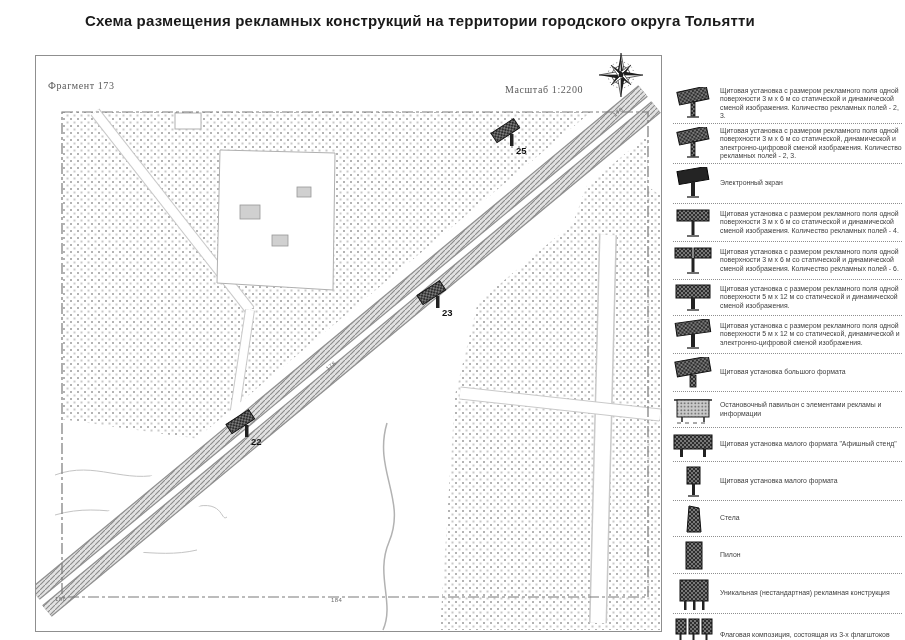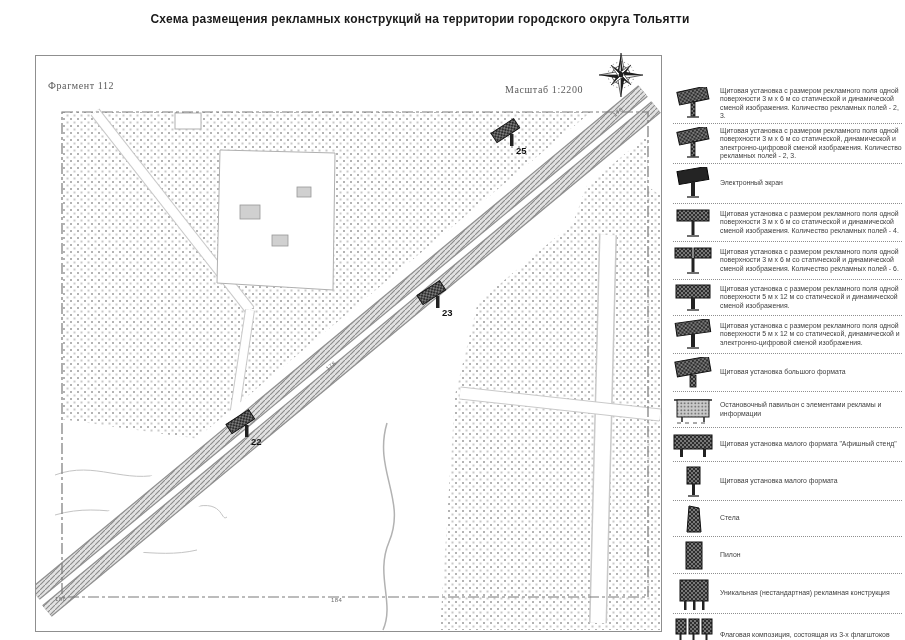--- a/index.html
+++ b/index.html
@@ -1,19 +1,19 @@
 <!DOCTYPE html>
 <html><head>
 <meta charset="utf-8">
 <style>
   html,body{margin:0;padding:0;background:#fff;}
   .page{position:relative;width:905px;height:640px;background:#ffffff;overflow:hidden;
         font-family:"Liberation Sans",sans-serif;}
   .title{position:absolute;left:0;top:12px;width:840px;text-align:center;
-         font-size:12px;font-weight:bold;color:#1a1a1a;letter-spacing:.2px;}
+         font-size:15px;font-weight:bold;color:#1a1a1a;letter-spacing:.2px;}
   .map-panel{position:absolute;left:35px;top:55px;width:627px;height:577px;}
   .map-label{position:absolute;font-family:"Liberation Serif",serif;font-size:10px;
              color:#5a5a5a;letter-spacing:.6px;}
   #fragment-label{left:13px;top:25px;}
   #scale-label{left:470px;top:29px;}
   .compass{position:absolute;left:597px;top:51px;width:48px;height:48px;}
   .legend{position:absolute;left:673px;top:84px;width:229px;}
   .li{display:flex;align-items:center;gap:7px;padding:2.5px 0;
       border-bottom:1px dotted #8f8f8f;}
   .li:last-child{border-bottom:none;}
@@ -115,21 +115,21 @@
         <rect x="-2" y="-6" width="3.5" height="12" fill="#222"></rect>
         <text class="mlabel" x="4" y="14">23</text>
       </g>
       <g transform="translate(212,376)">
         <rect x="-14" y="-17" width="27" height="11" transform="rotate(-33)" fill="url(#ph)" stroke="#111" stroke-width="1"></rect>
         <rect x="-2" y="-6" width="3.5" height="12" fill="#222"></rect>
         <text class="mlabel" x="4" y="14">22</text>
       </g>
     </svg>
 
-    <div class="map-label" id="fragment-label">Фрагмент 112</div>
+    <div class="map-label" id="fragment-label">Фрагмент 173</div>
     <div class="map-label" id="scale-label">Масштаб 1:2200</div>
   </div>
 
   <svg class="compass" viewBox="0 0 48 48">
     <circle cx="24" cy="24" r="13" fill="none" stroke="#555" stroke-width="0.8" stroke-dasharray="1 3"></circle>
     <circle cx="24" cy="24" r="9" fill="none" stroke="#333" stroke-width="0.8"></circle>
     <g id="cpt">
       <path d="M24,2 L20,24 L24,24 Z" fill="#1d1d1d"></path>
       <path d="M24,2 L28,24 L24,24 Z" fill="#ffffff" stroke="#1d1d1d" stroke-width="0.7"></path>
     </g>

